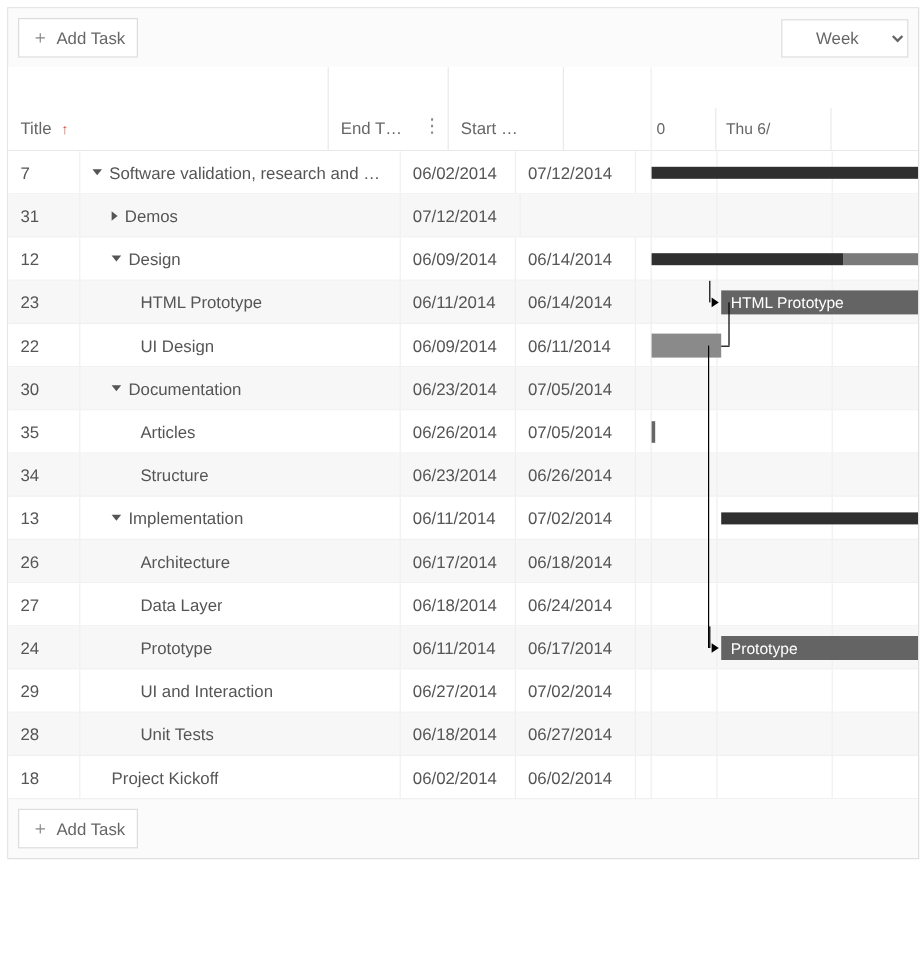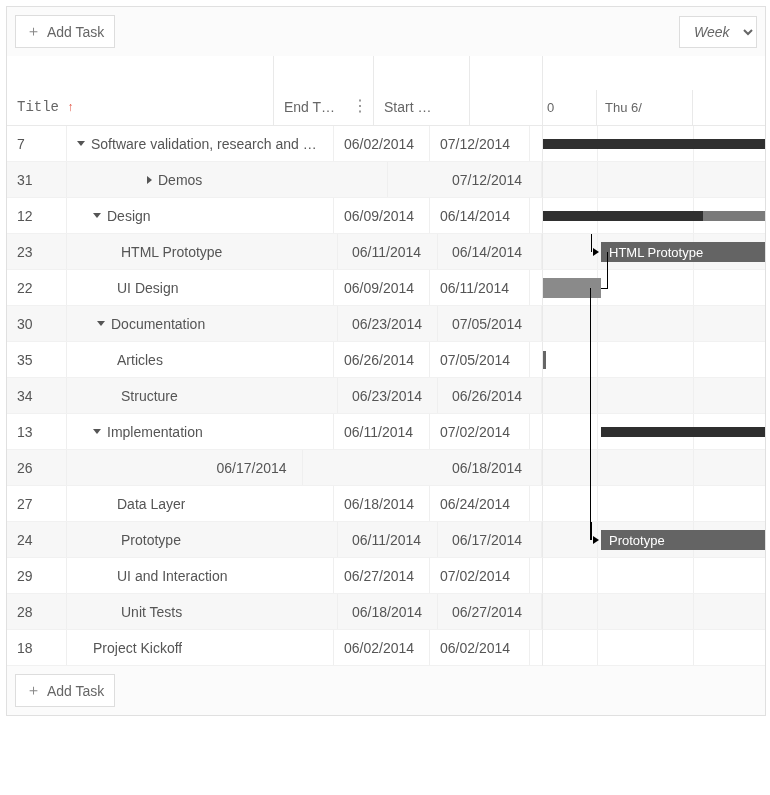--- a/index.html
+++ b/index.html
@@ -32,26 +32,25 @@
     border: 1px solid #ddd;
     color: #666;
     cursor: pointer;
     font-size: 14px;
   }
   .btn .plus {
     font-size: 15px;
     color: #888;
   }
   select.view {
-    padding: 6px 10px;
+    padding: 6px 24px;
     border: 1px solid #ddd;
     background: #fff;
     color: #666;
     font-size: 14px;
-    font-style: italic;
   }
   .grid-wrap {
     display: flex;
     background: #fff;
   }
   .left-pane {
     width: 535px;
     flex: none;
   }
   .right-pane {
@@ -71,21 +70,21 @@
     align-items: flex-end;
     padding: 0 10px 10px 10px;
     border-right: 1px solid #e9e9e9;
     color: #666;
     font-size: 14px;
     white-space: nowrap;
     overflow: hidden;
     text-overflow: ellipsis;
   }
   .hcell.id { width: 60px; }
-  .hcell.title { width: 267px; position: relative; font-family: Liberation Mono, monospace; }
+  .hcell.title { width: 267px; position: relative; }
   .hcell.title .sort {
     color: #e15241;
     margin-left: 8px;
     font-size: 12px;
   }
   .hcell.start { width: 96px; }
   .hcell.end { width: 100px; position: relative; }
   .hcell .menu {
     position: absolute;
     right: 6px;
@@ -121,21 +120,21 @@
     width: 54px;
     padding-left: 4px;
   }
   .rows { }
   .row {
     display: flex;
     height: 36px;
     border-bottom: 1px solid #f1f1f1;
   }
   .row.odd { background: #fff; }
-  .row.even { background: #f7f7f7; justify-content: space-between; }
+  .row.even { background: #f7f7f7; }
   .row .cell {
     border-right: 1px solid #efefef;
     display: flex;
     align-items: center;
     padding: 0 10px;
     color: #555;
     white-space: nowrap;
     overflow: hidden;
     text-overflow: ellipsis;
   }
@@ -366,20 +365,25 @@
               <div class="title-inner indent-1">
                 <span class="caret down"></span>
                 <span class="title-text">Implementation</span>
               </div>
             </div>
             <div class="cell start">06/11/2014</div>
             <div class="cell end">07/02/2014</div>
           </div>
           <div class="row even">
             <div class="cell id">26</div>
+            <div class="cell title">
+              <div class="title-inner indent-2">
+                <span class="title-text">Architecture</span>
+              </div>
+            </div>
             <div class="cell start">06/17/2014</div>
             <div class="cell end">06/18/2014</div>
           </div>
           <div class="row odd">
             <div class="cell id">27</div>
             <div class="cell title">
               <div class="title-inner indent-2">
                 <span class="title-text">Data Layer</span>
               </div>
             </div>

